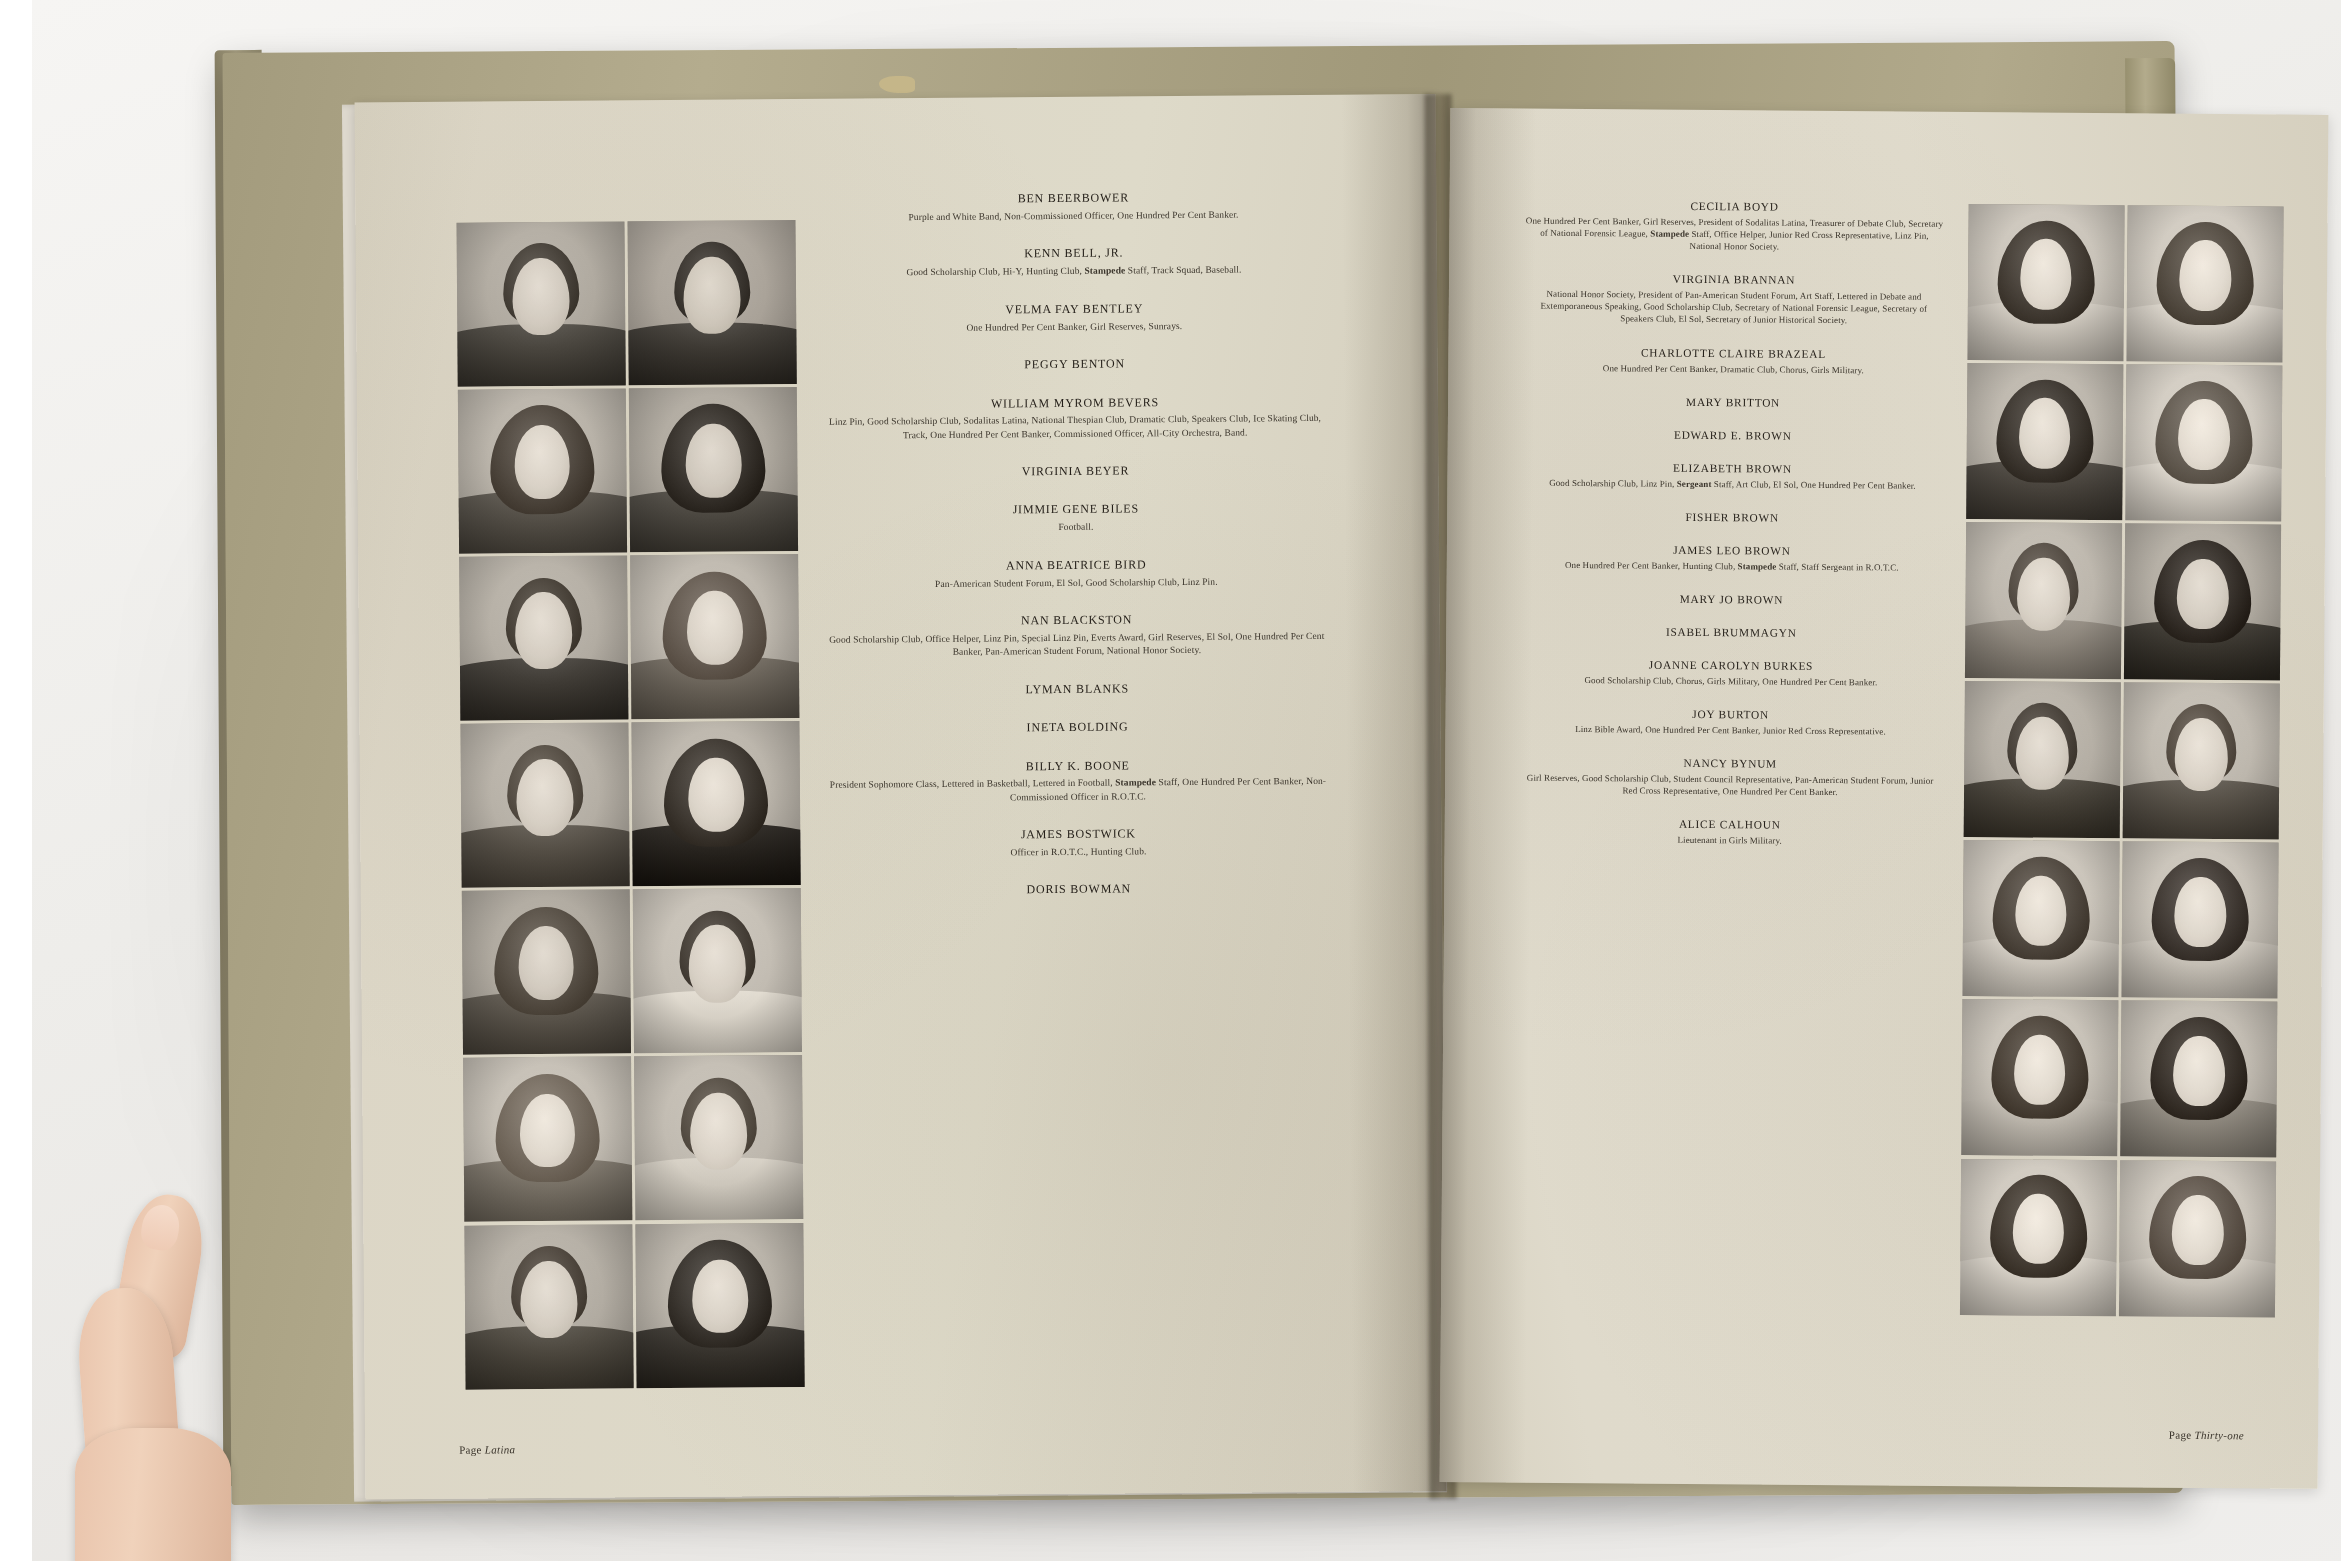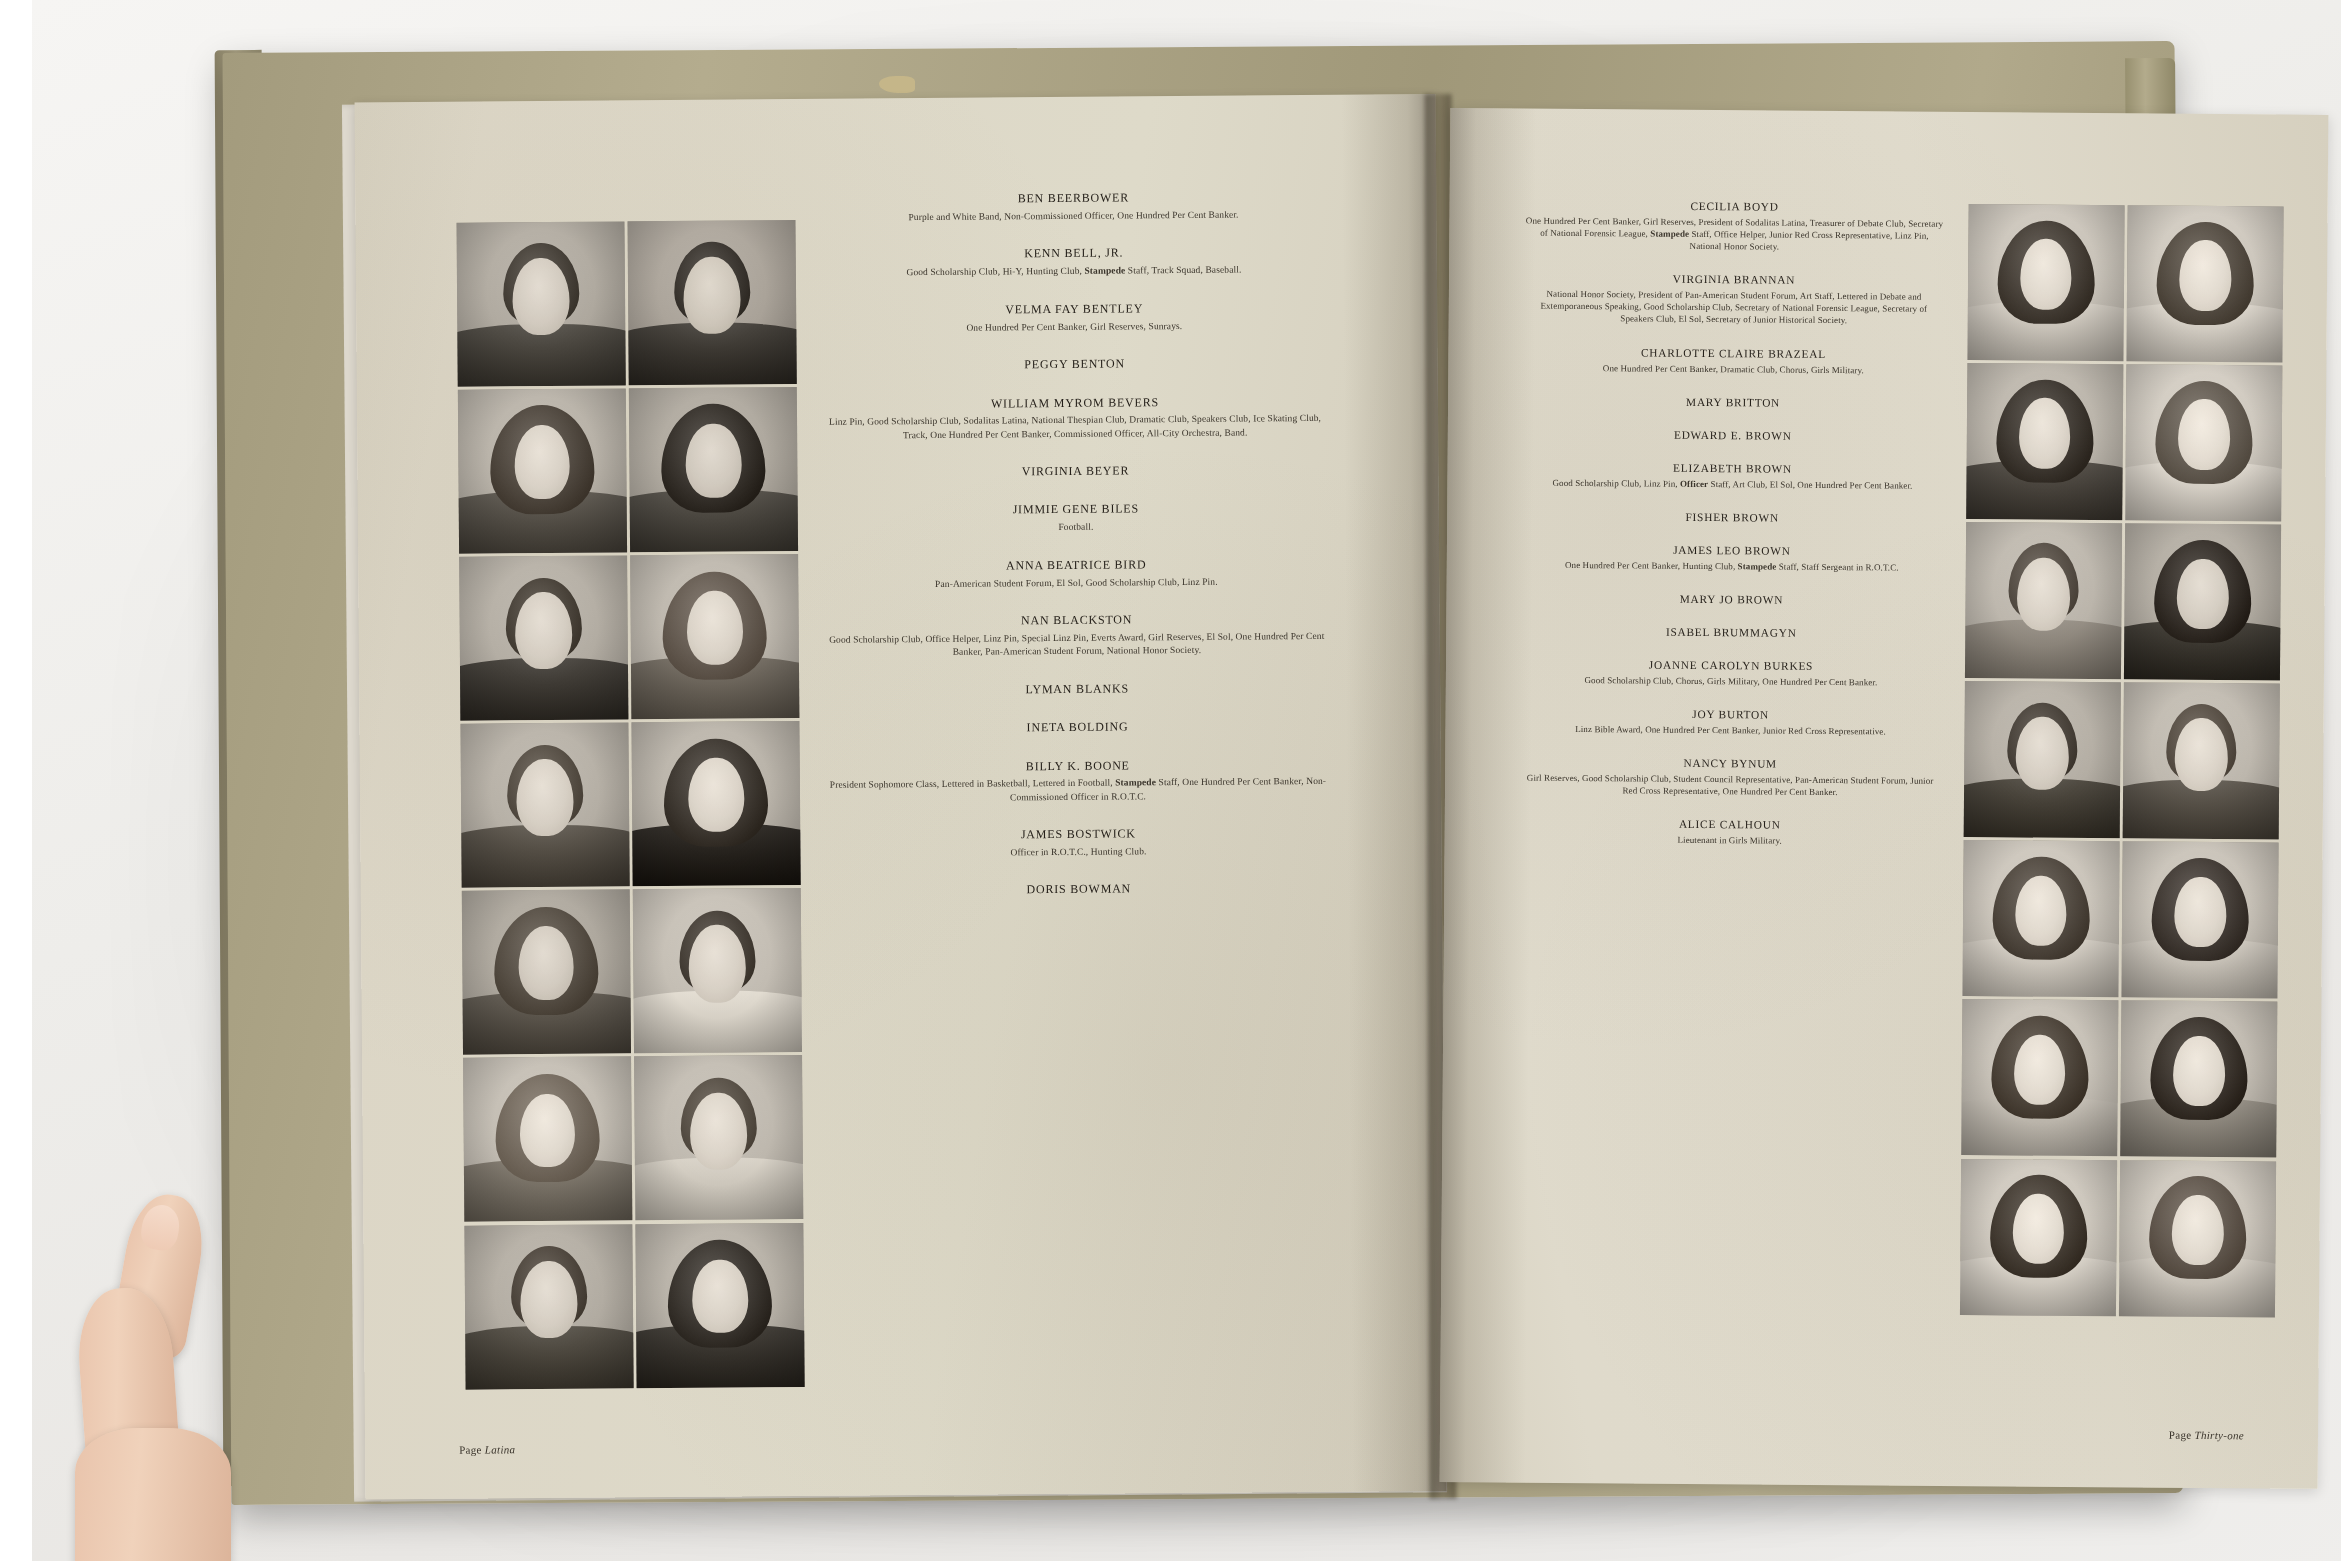--- a/index.html
+++ b/index.html
@@ -559,21 +559,21 @@
             <div class="ac">One Hundred Per Cent Banker, Dramatic Club, Chorus, Girls Military.</div>
           </div>
           <div class="entry">
             <div class="nm">MARY BRITTON</div>
           </div>
           <div class="entry">
             <div class="nm">EDWARD E. BROWN</div>
           </div>
           <div class="entry">
             <div class="nm">ELIZABETH BROWN</div>
-            <div class="ac">Good Scholarship Club, Linz Pin, <b>Officer</b> Staff, Art Club, El Sol, One Hundred Per Cent Banker.</div>
+            <div class="ac">Good Scholarship Club, Linz Pin, <b>Sergeant</b> Staff, Art Club, El Sol, One Hundred Per Cent Banker.</div>
           </div>
           <div class="entry">
             <div class="nm">FISHER BROWN</div>
           </div>
           <div class="entry">
             <div class="nm">JAMES LEO BROWN</div>
             <div class="ac">One Hundred Per Cent Banker, Hunting Club, <b>Stampede</b> Staff, Staff Sergeant in R.O.T.C.</div>
           </div>
           <div class="entry">
             <div class="nm">MARY JO BROWN</div>

